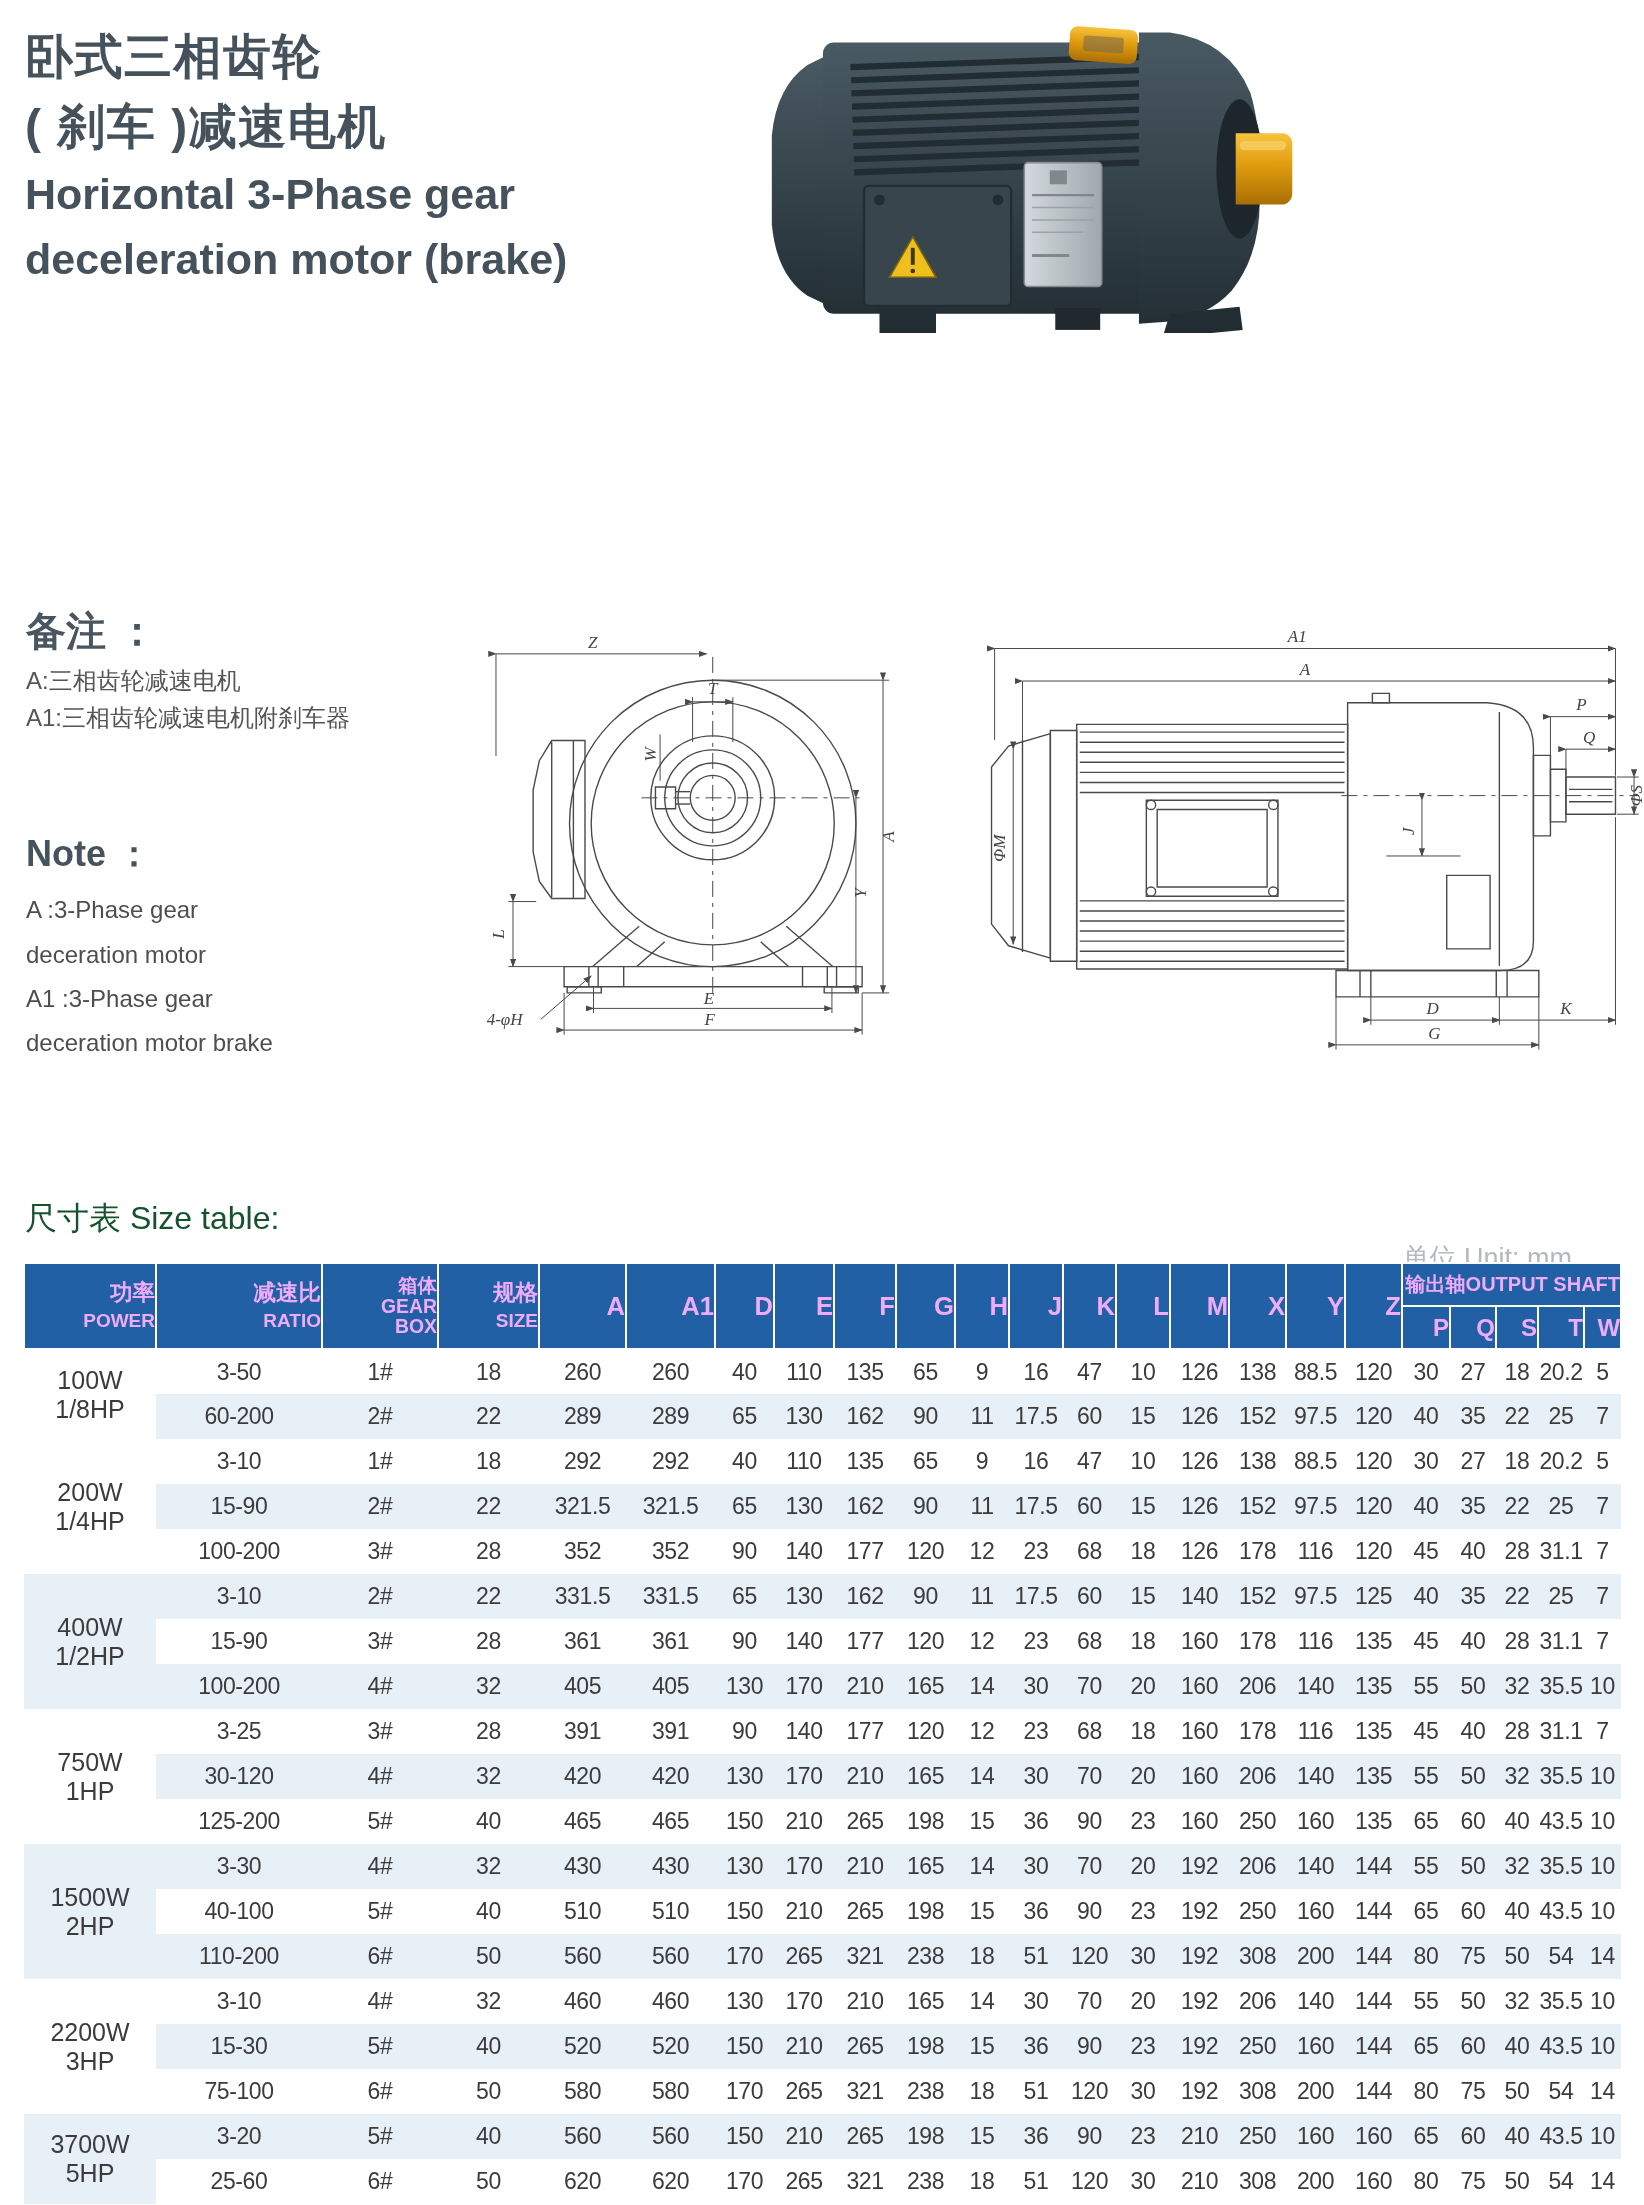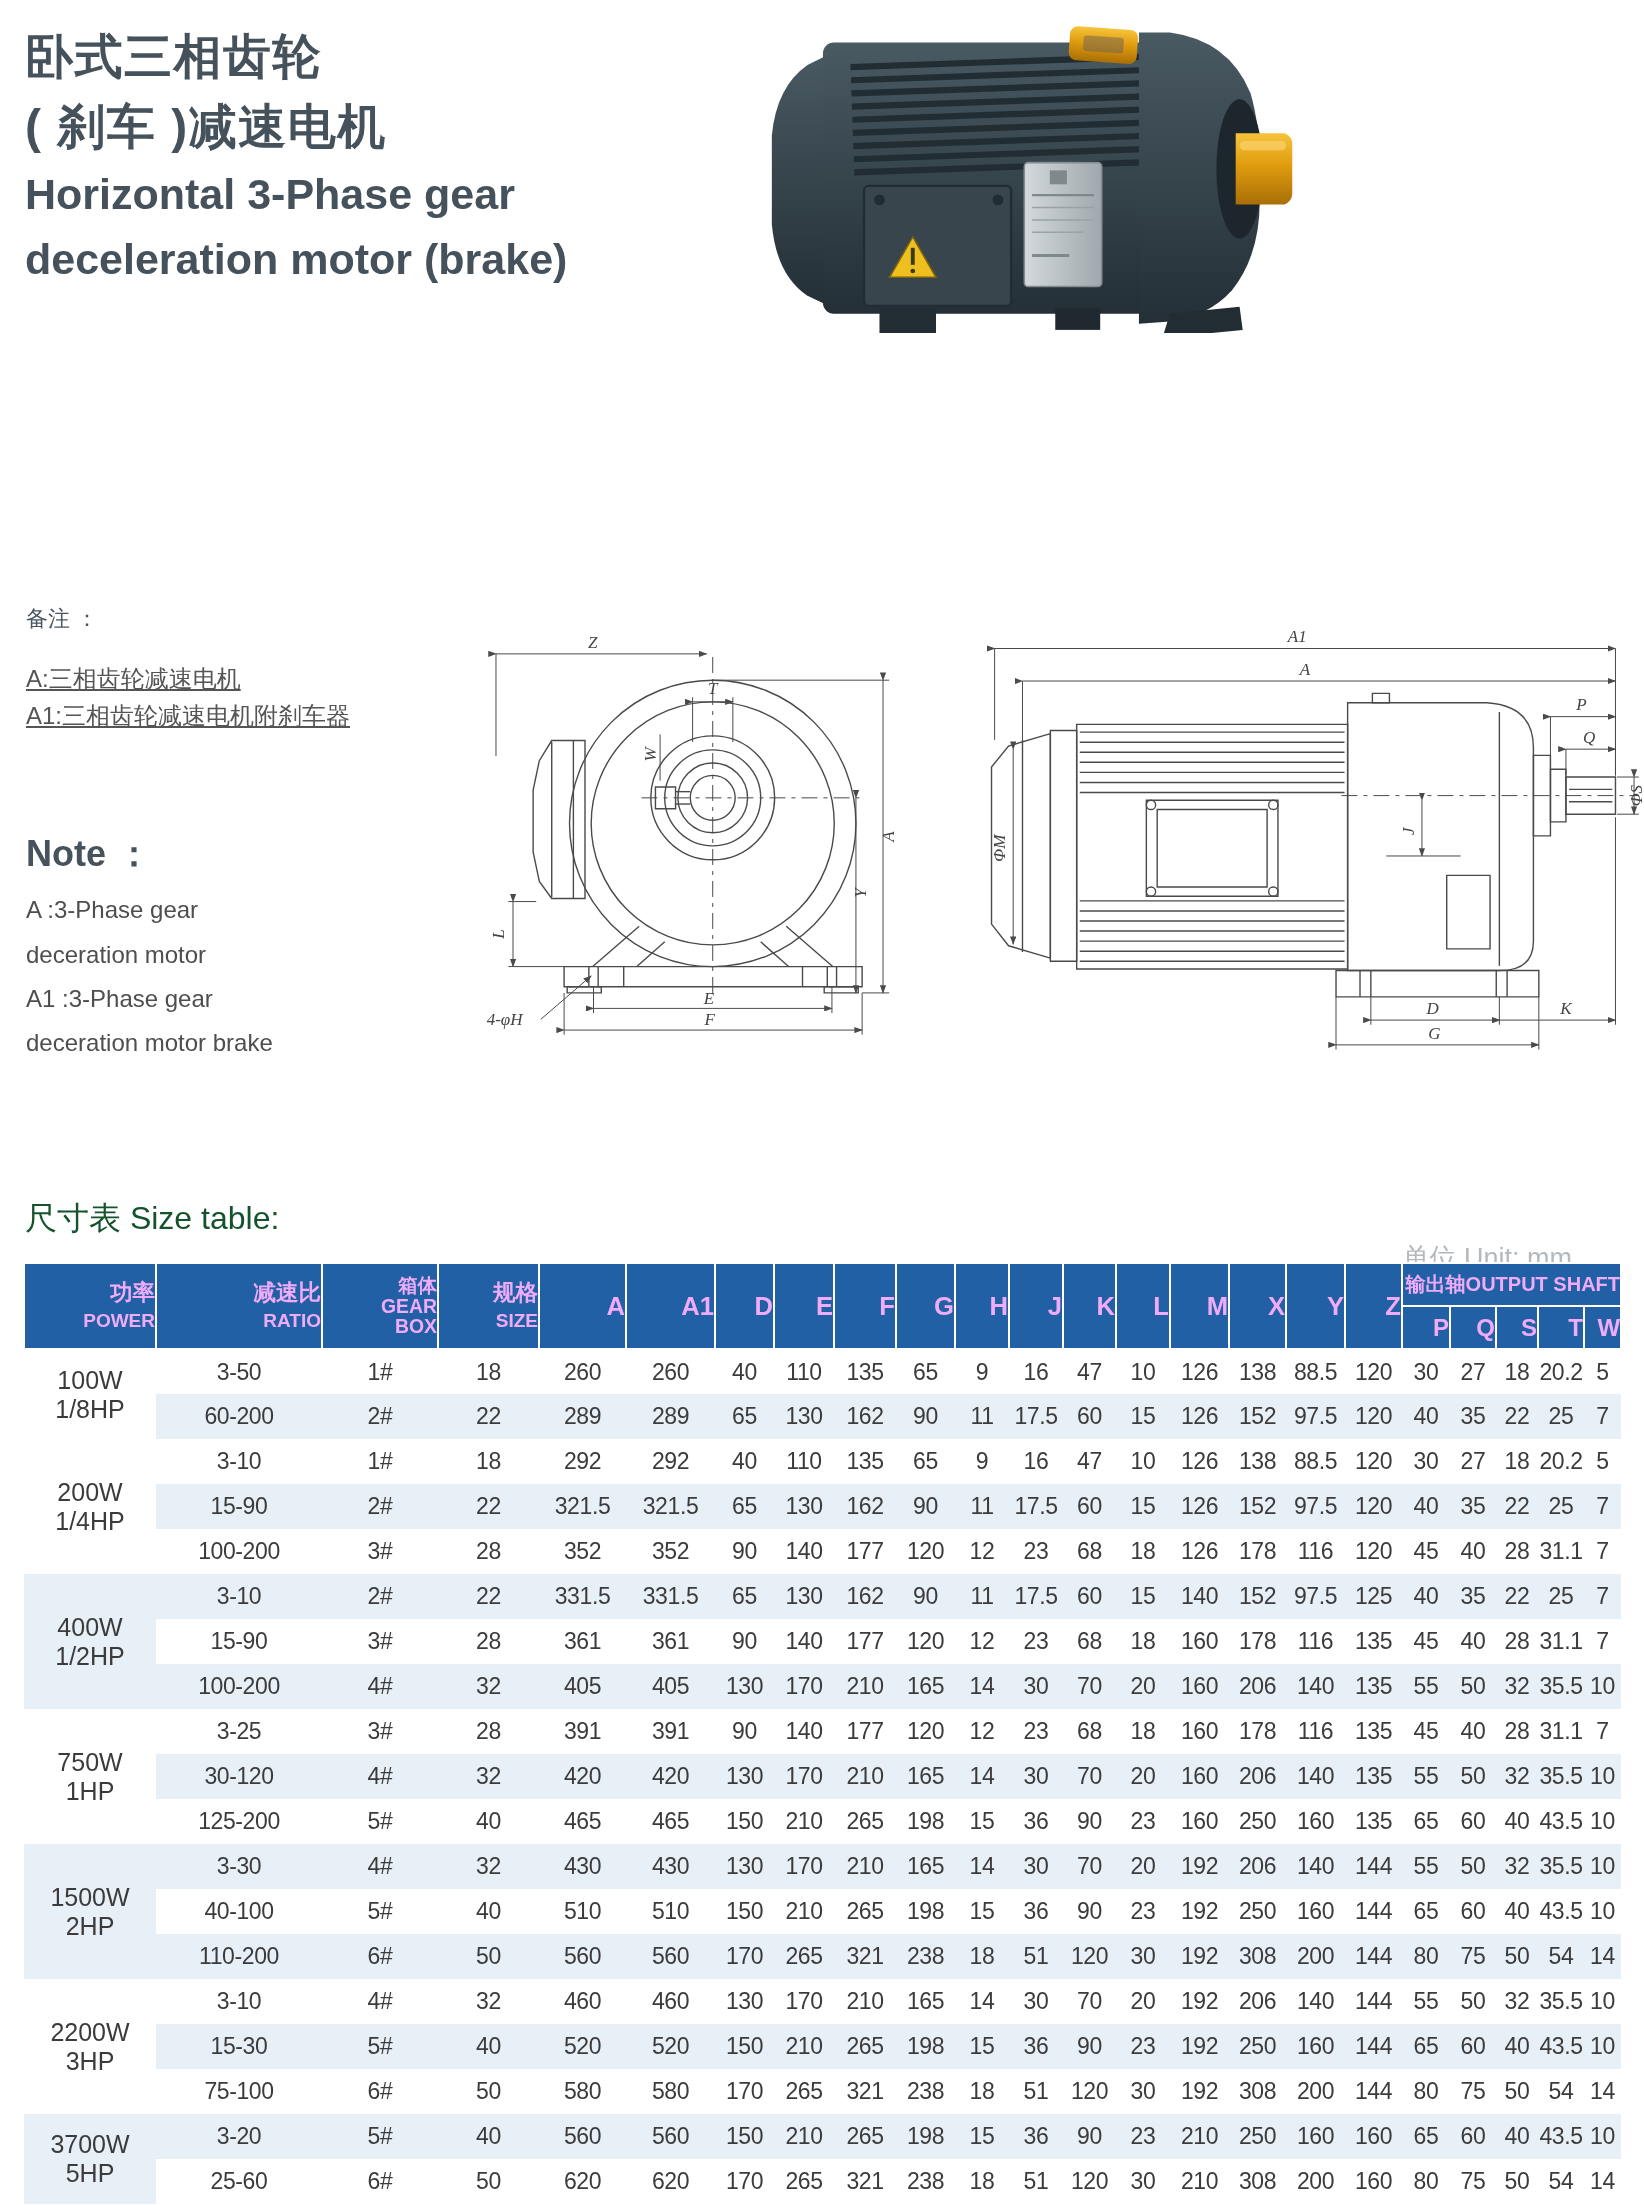--- a/index.html
+++ b/index.html
@@ -6,22 +6,22 @@
   body{width:1645px;height:2205px;background:#ffffff;font-family:"Liberation Sans",sans-serif;position:relative;overflow:hidden;}
   .page{position:absolute;left:0;top:0;width:1595px;height:2205px;}
 
   .title-block{position:absolute;left:25px;top:22px;color:var(--title-text,#45525c);}
   .title-zh{font-size:48px;font-weight:bold;line-height:1.45;letter-spacing:1.5px;}
   .title-en{font-size:43px;font-weight:bold;line-height:1.5;margin-top:1px;letter-spacing:0px;}
 
   .photo{position:absolute;left:736px;top:0px;}
 
   .notes-zh{position:absolute;left:26px;top:604px;color:#4c4c4c;}
-  .nz-head{font-size:22px;font-weight:normal;color:#4a565f;margin-bottom:26px;}
-  .nz-line{font-size:24px;line-height:1.55;color:#555;text-decoration:underline;}
+  .nz-head{font-size:40px;font-weight:bold;color:#4a565f;margin-bottom:3px;}
+  .nz-line{font-size:24px;line-height:1.55;color:#555;}
 
   .notes-en{position:absolute;left:26px;top:830px;color:#4c4c4c;}
   .ne-head{font-size:36px;font-weight:bold;color:#46535d;margin-bottom:9.3px;}
   .ne-line{font-size:24px;line-height:1.85;color:#4e4e4e;}
 
   .front-view{position:absolute;left:465px;top:626px;}
   .side-view{position:absolute;left:914px;top:616px;}
   .drawing line,.drawing path,.drawing circle,.drawing rect,.drawing ellipse{vector-effect:non-scaling-stroke;}
   .dim-label{font-size:22px;fill:#444;font-family:"Liberation Serif",serif;font-style:italic;}
 

